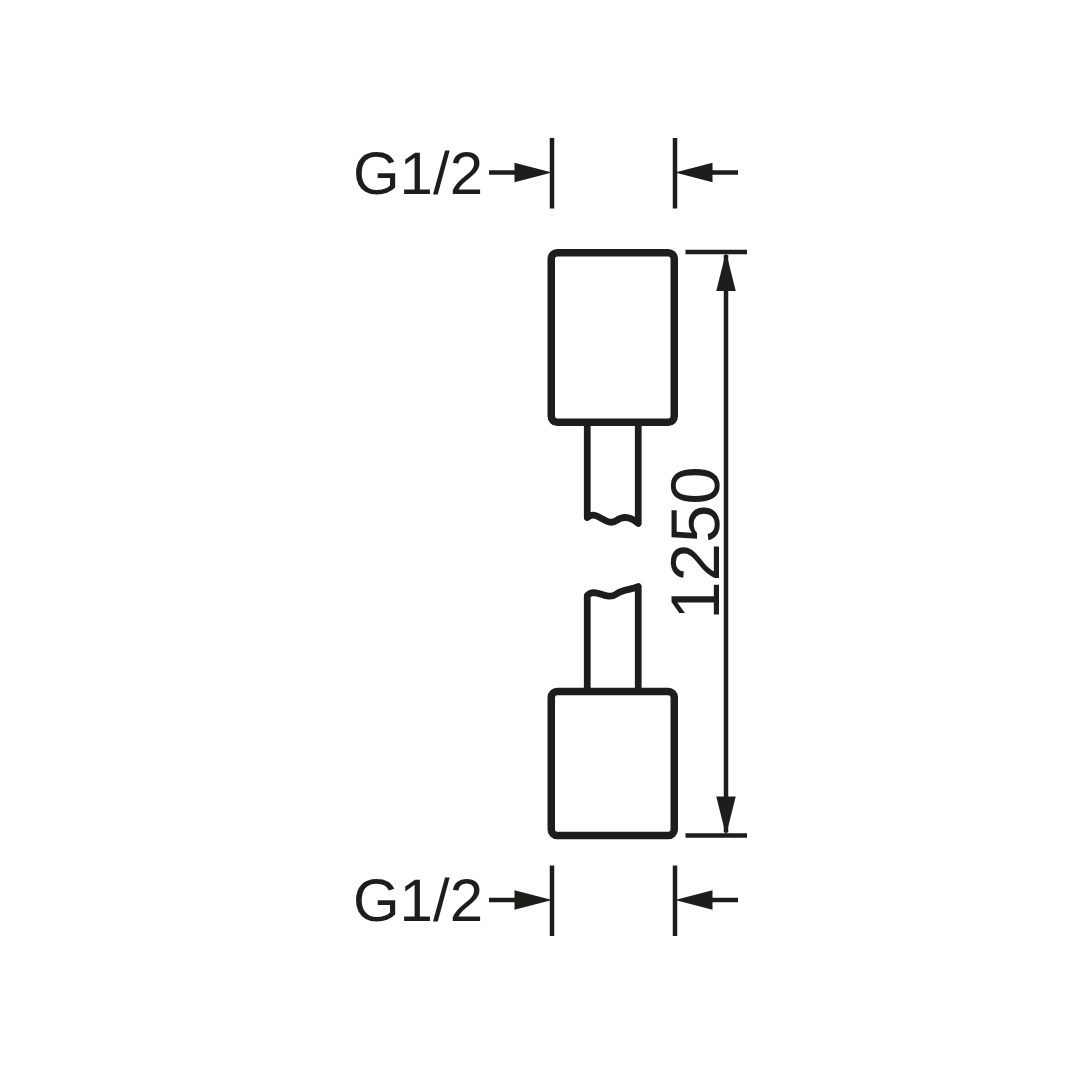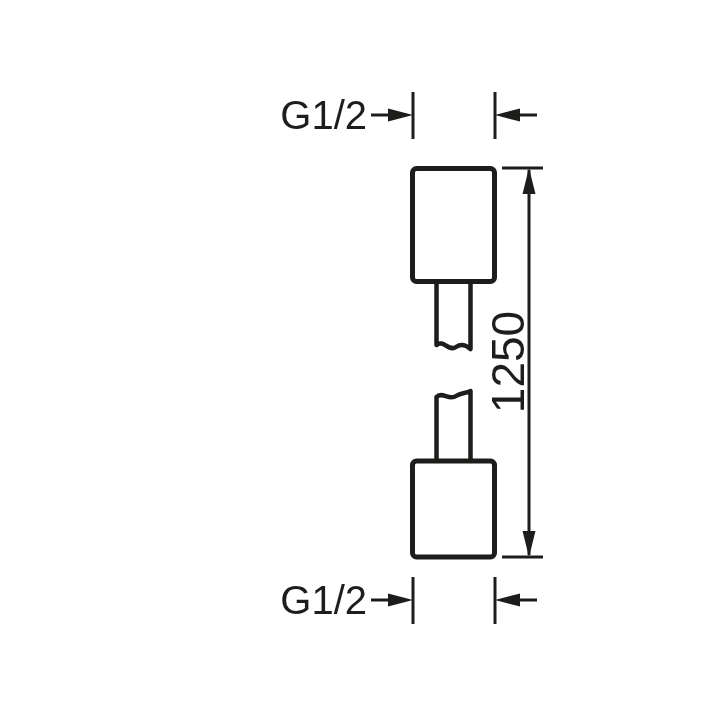--- a/index.html
+++ b/index.html
@@ -3,21 +3,21 @@
 <meta charset="utf-8">
 <style>
   :root { --line:#1d1d1b; --bg:#ffffff; }
   * { box-sizing:border-box; }
   html,body { margin:0; padding:0; }
   body {
     width:720px; height:720px;
     background:var(--bg);
     font-family:"Liberation Sans", sans-serif;
   }
-  .drawing-wrap { width:720px; height:720px;padding-left:45px; }
+  .drawing-wrap { width:720px; height:720px; }
   svg { display:block; }
   text {
     font-family:"Liberation Sans", sans-serif;
     fill:var(--line);
   }
   .stroke { stroke:var(--line); fill:none; }
   .part  { stroke-width:5;   stroke-linejoin:round; }
   .hose  { stroke-width:4.5; stroke-linejoin:round; stroke-linecap:round; }
   .dim   { stroke-width:3;   stroke-linecap:butt; }
   .arrow { fill:var(--line); stroke:none; }

